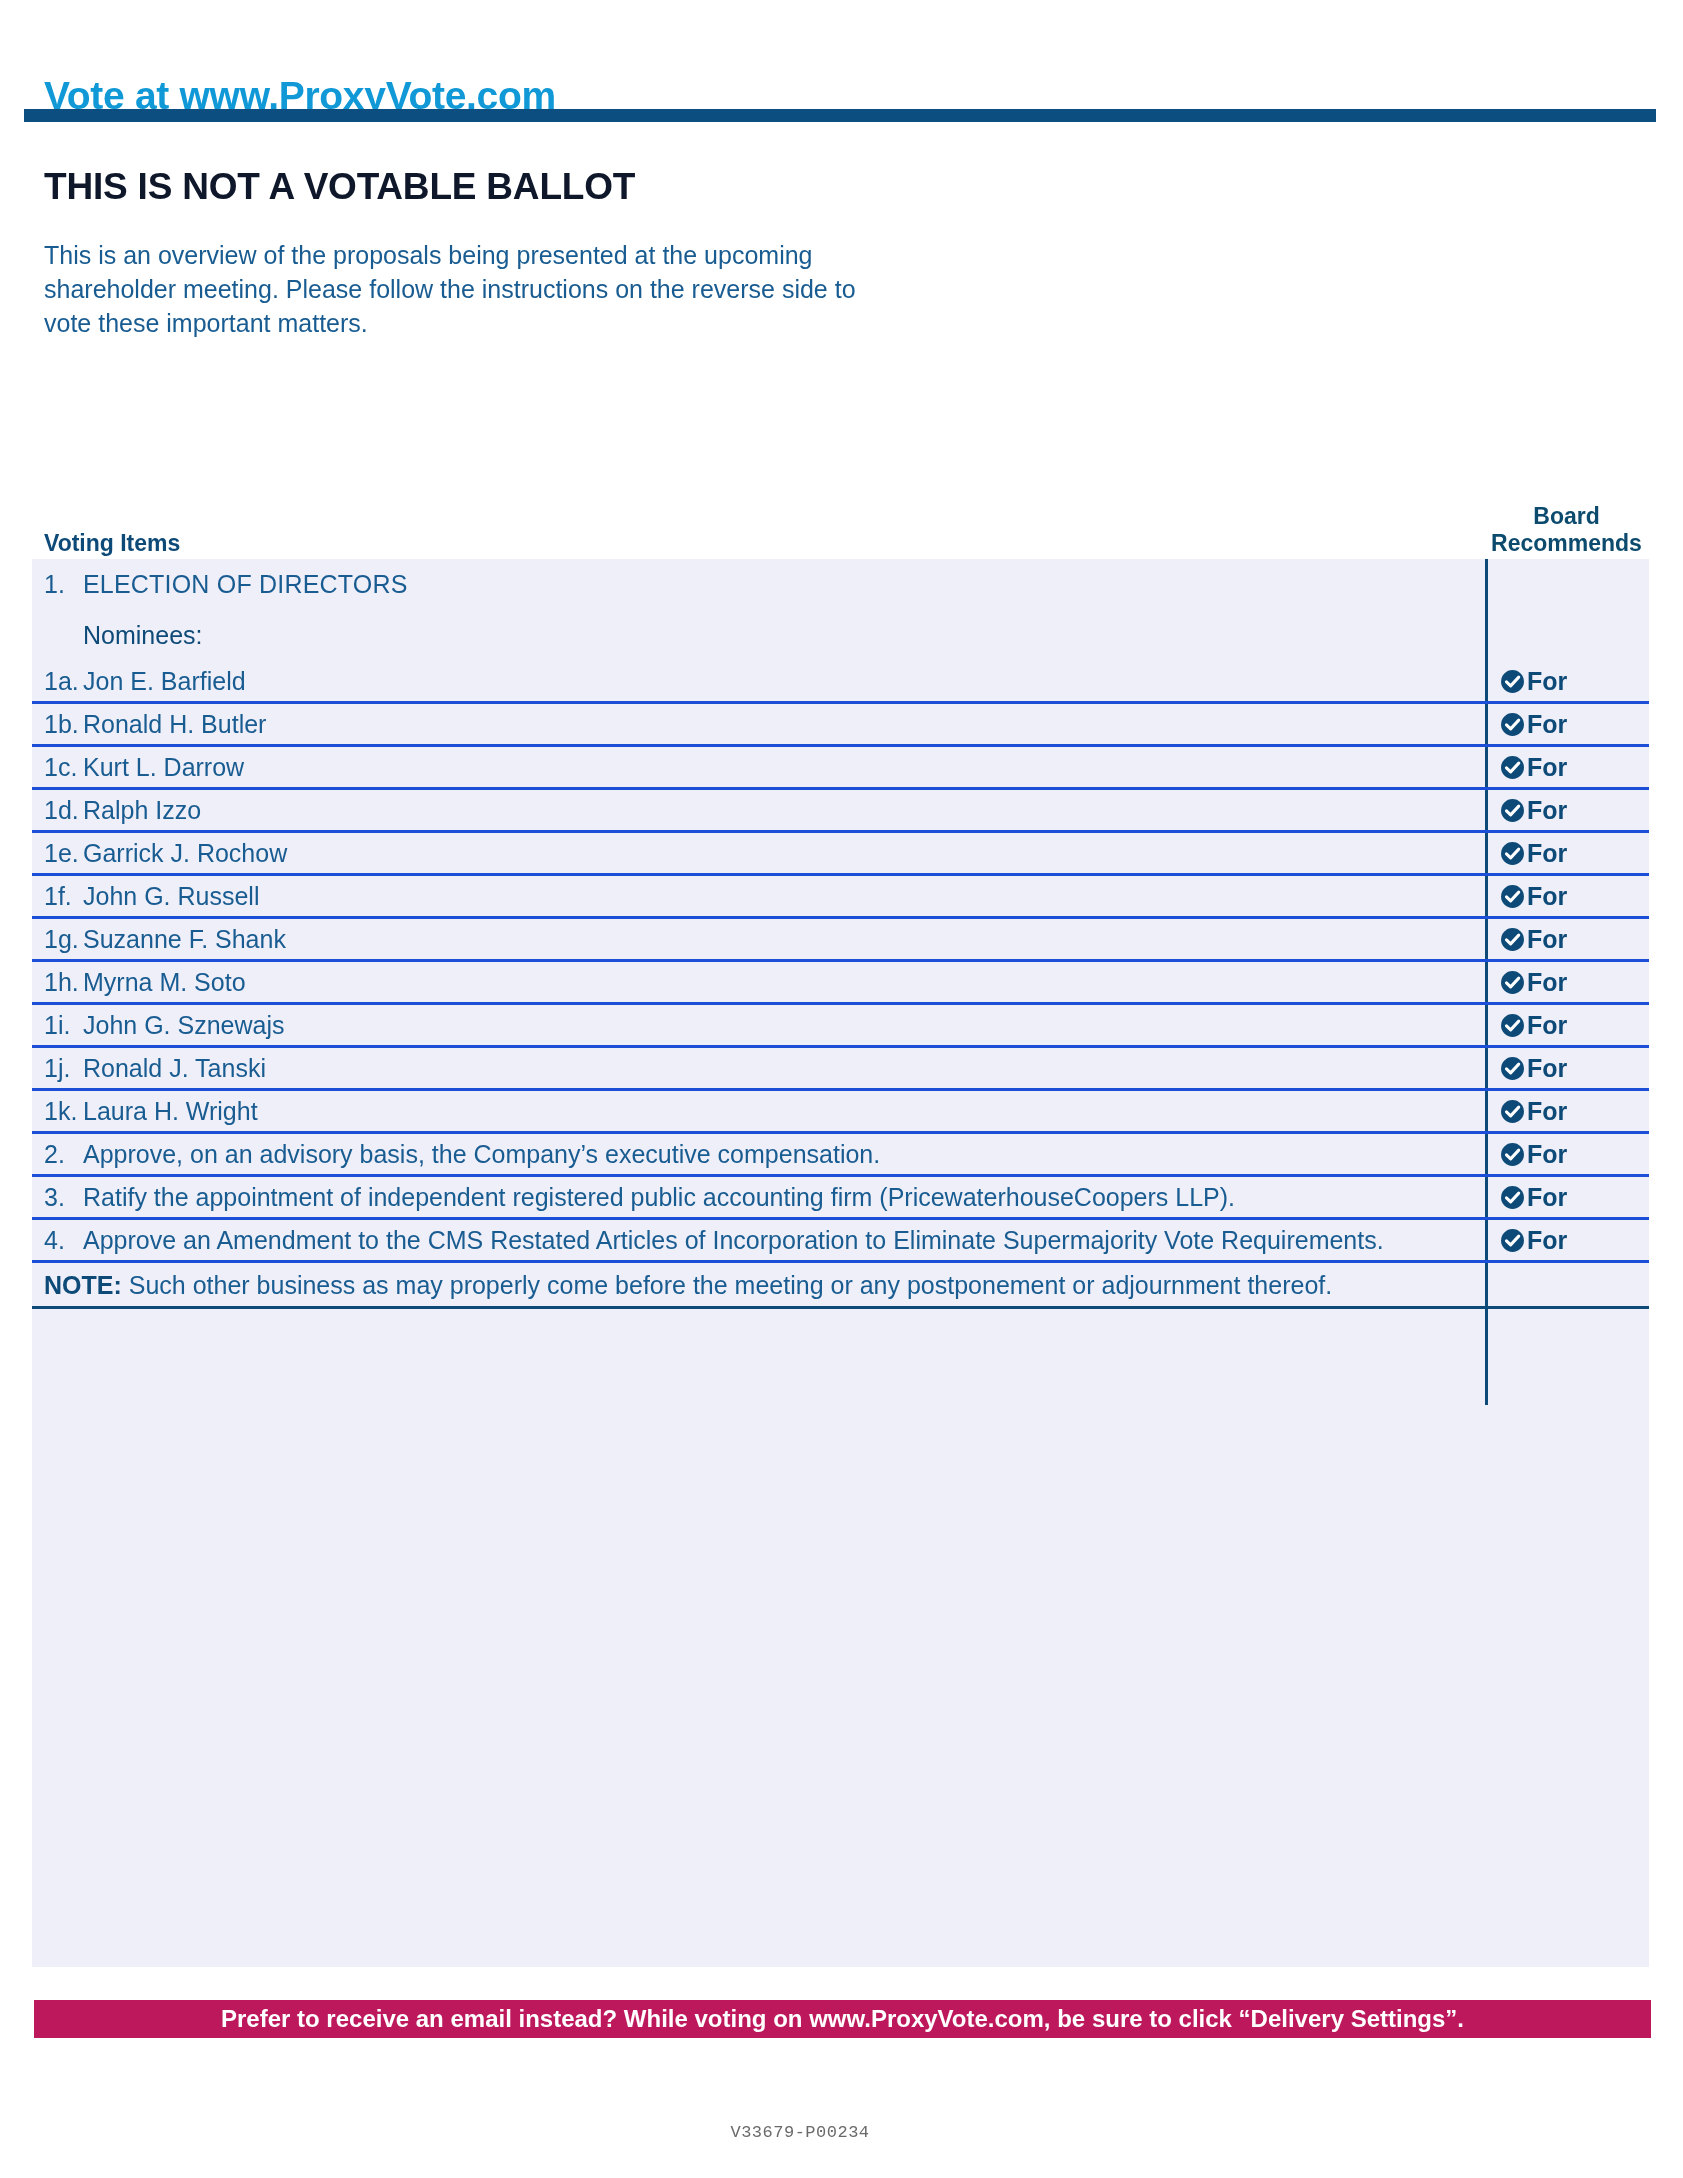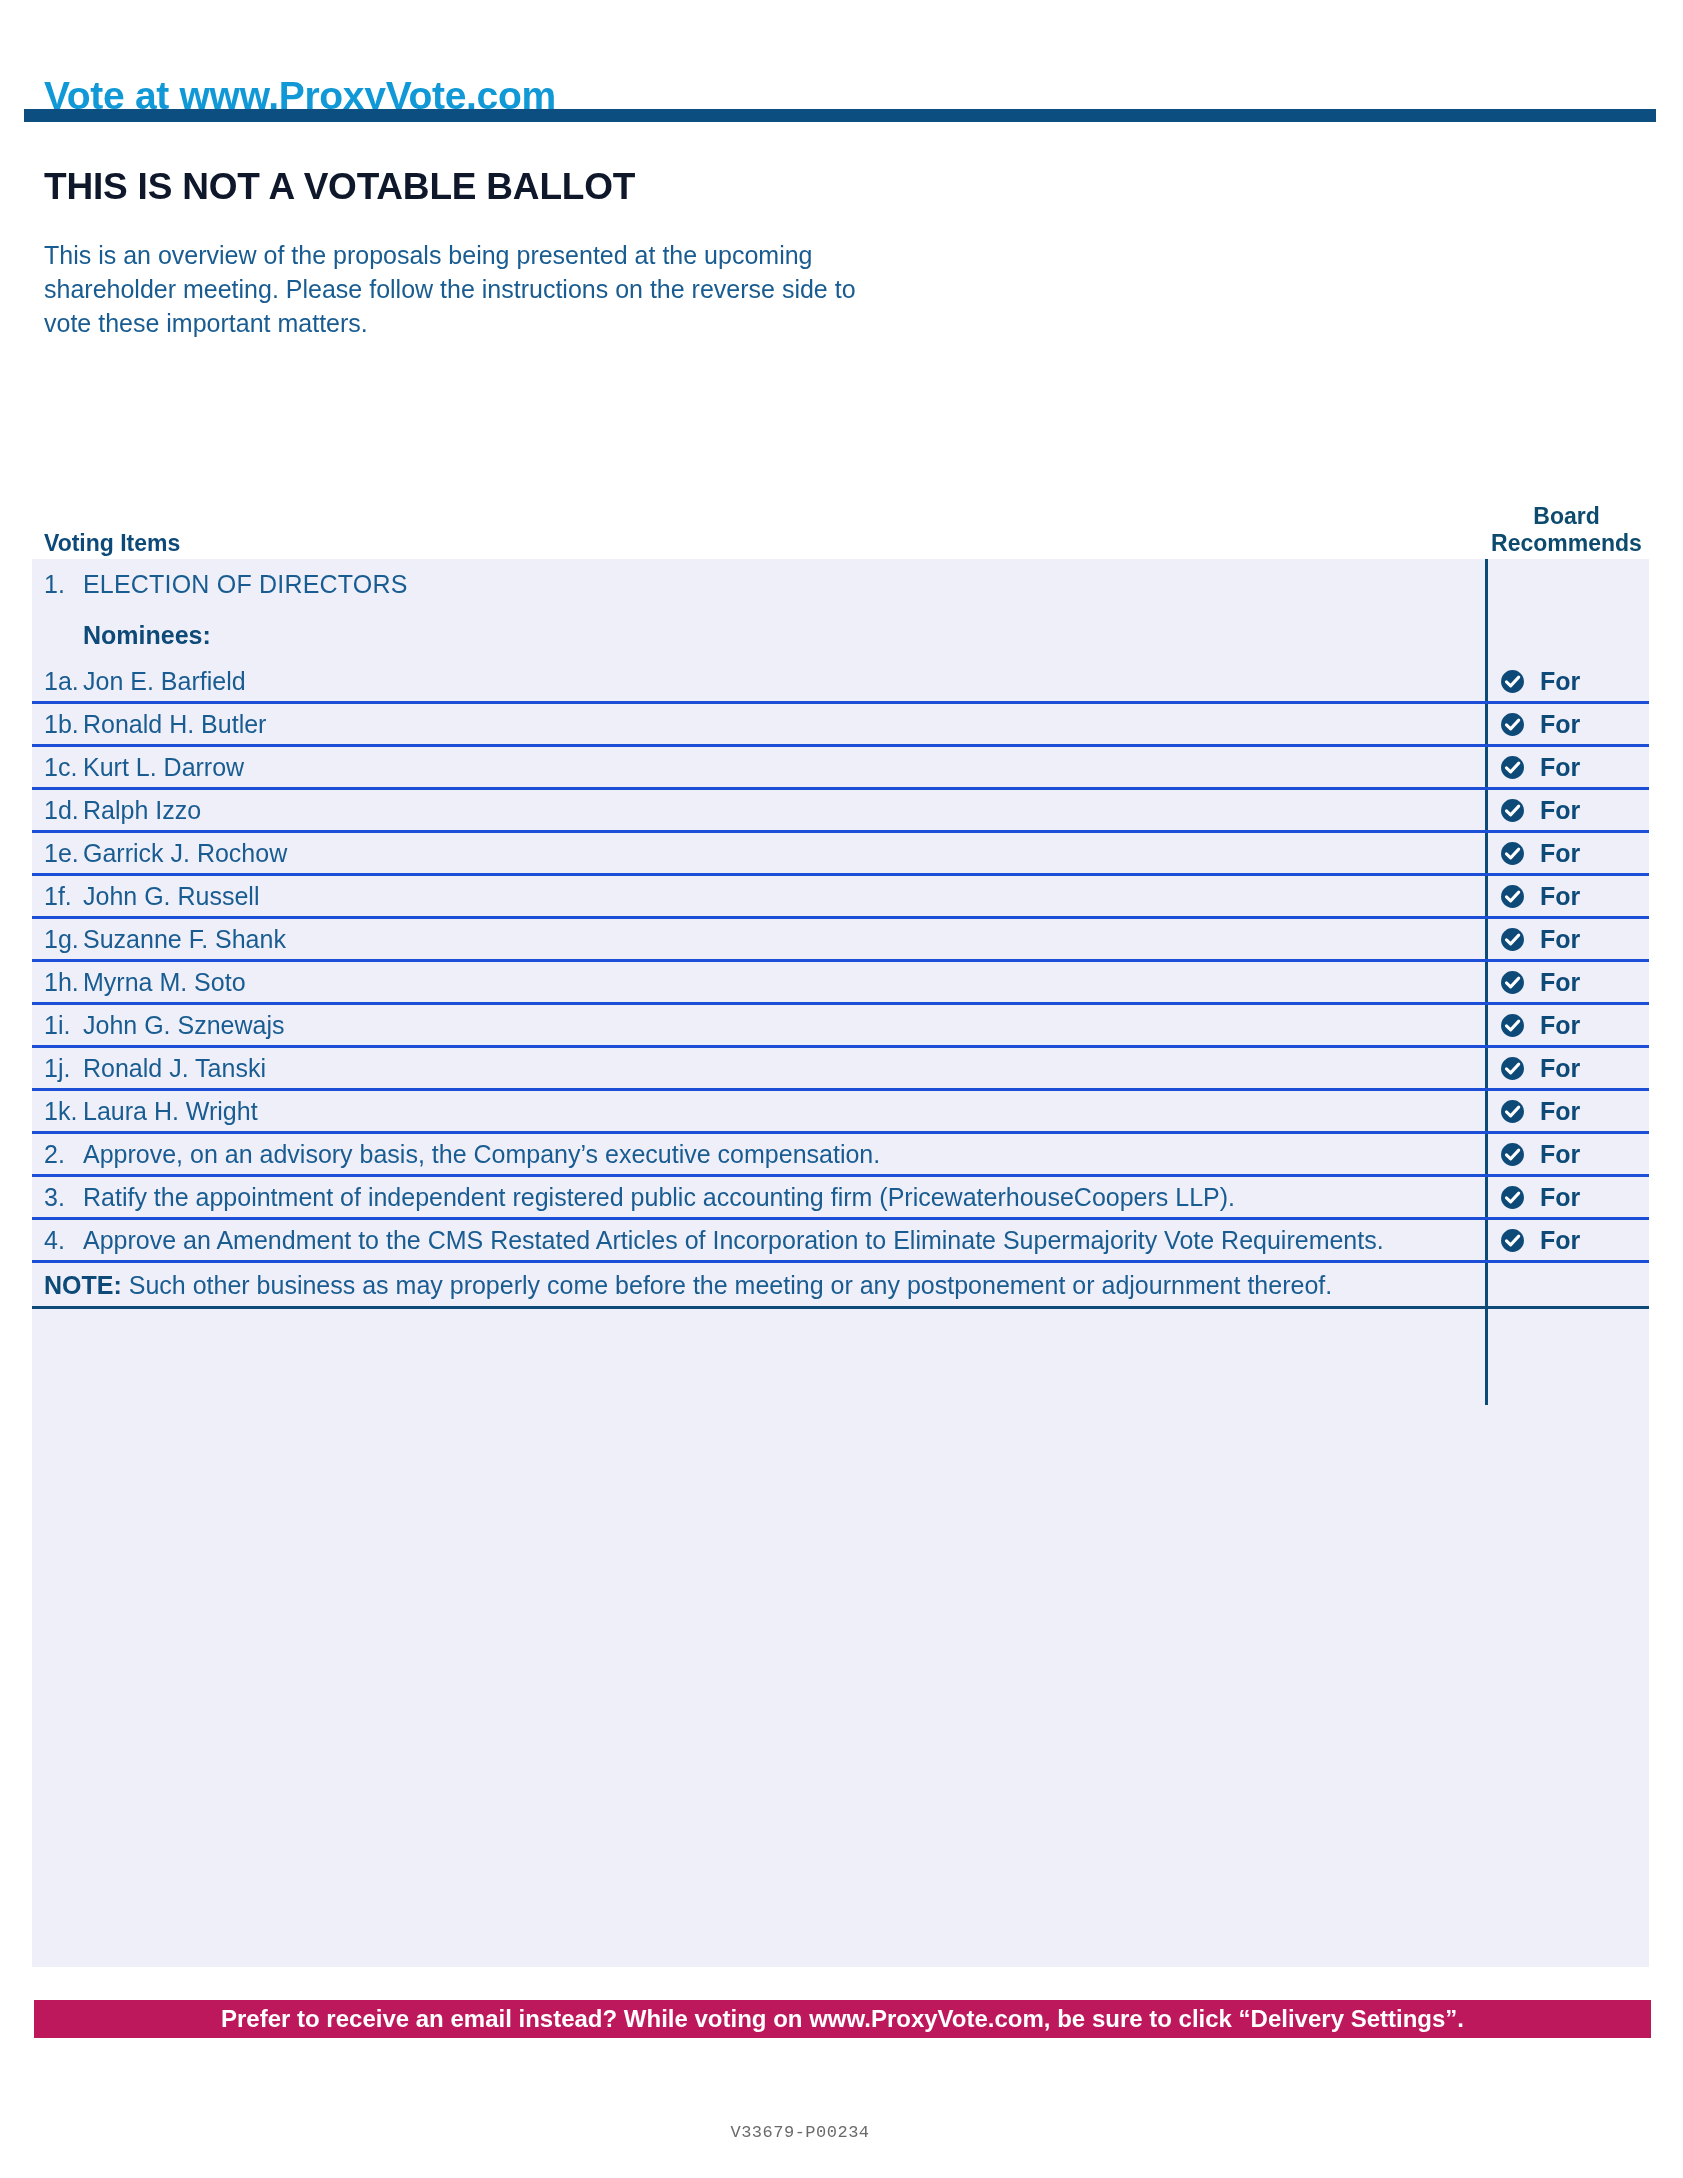--- a/index.html
+++ b/index.html
@@ -144,30 +144,30 @@
     font-size: 25px;
     color: #195C91;
     padding-right: 14px;
   }
 
   .row-label.caps {
     letter-spacing: 0.2px;
   }
 
   .row-label.strong {
-    font-weight: bold;
+    font-weight: normal;
     color: #0D4A78;
   }
 
   .row-rec {
     width: 163px;
     flex: none;
     display: flex;
     align-items: center;
-    gap: 15px;
+    gap: 2px;
     padding-left: 14px;
     box-sizing: border-box;
   }
 
   .check-icon {
     width: 25px;
     height: 25px;
     flex: none;
     display: block;
   }

